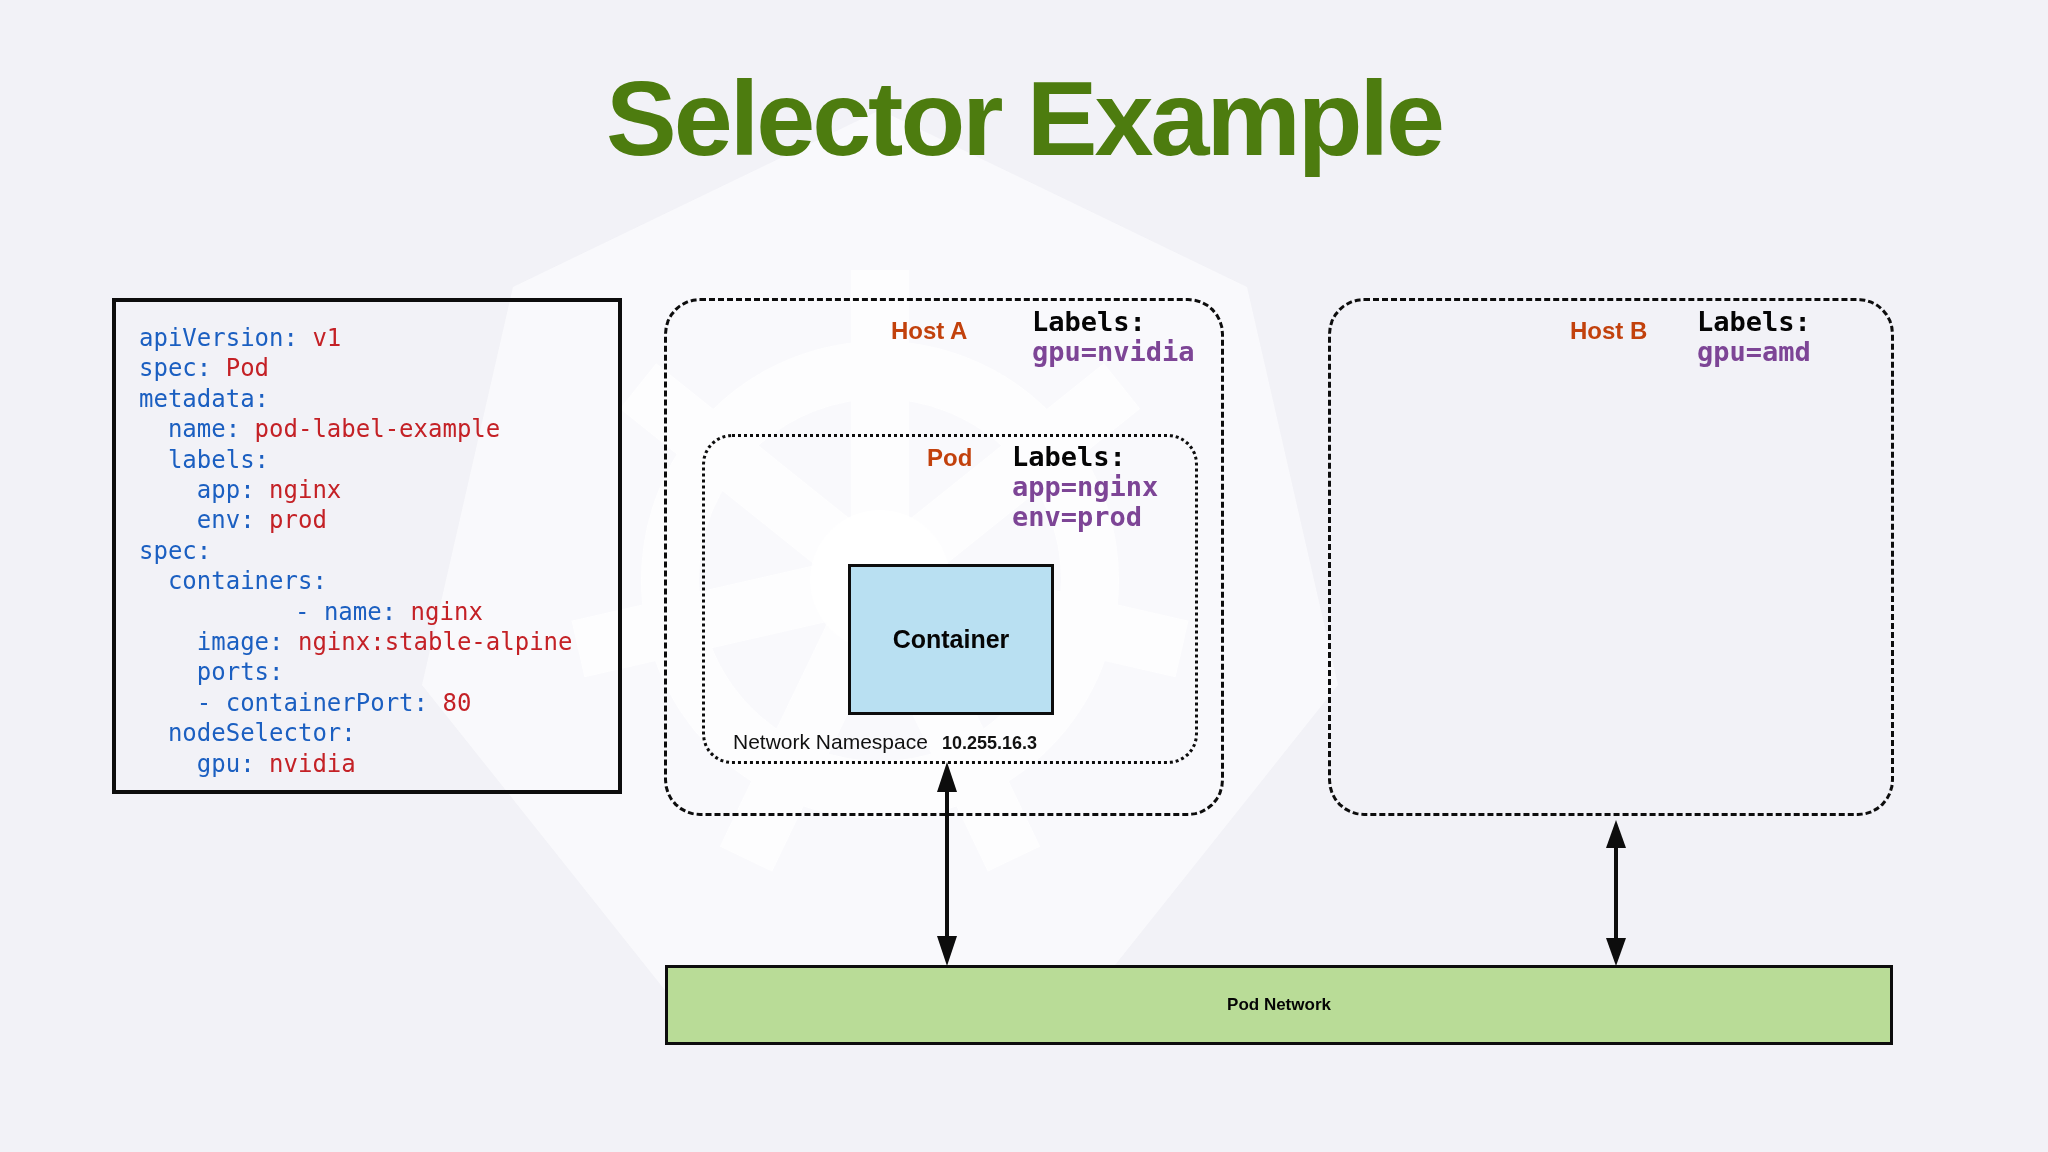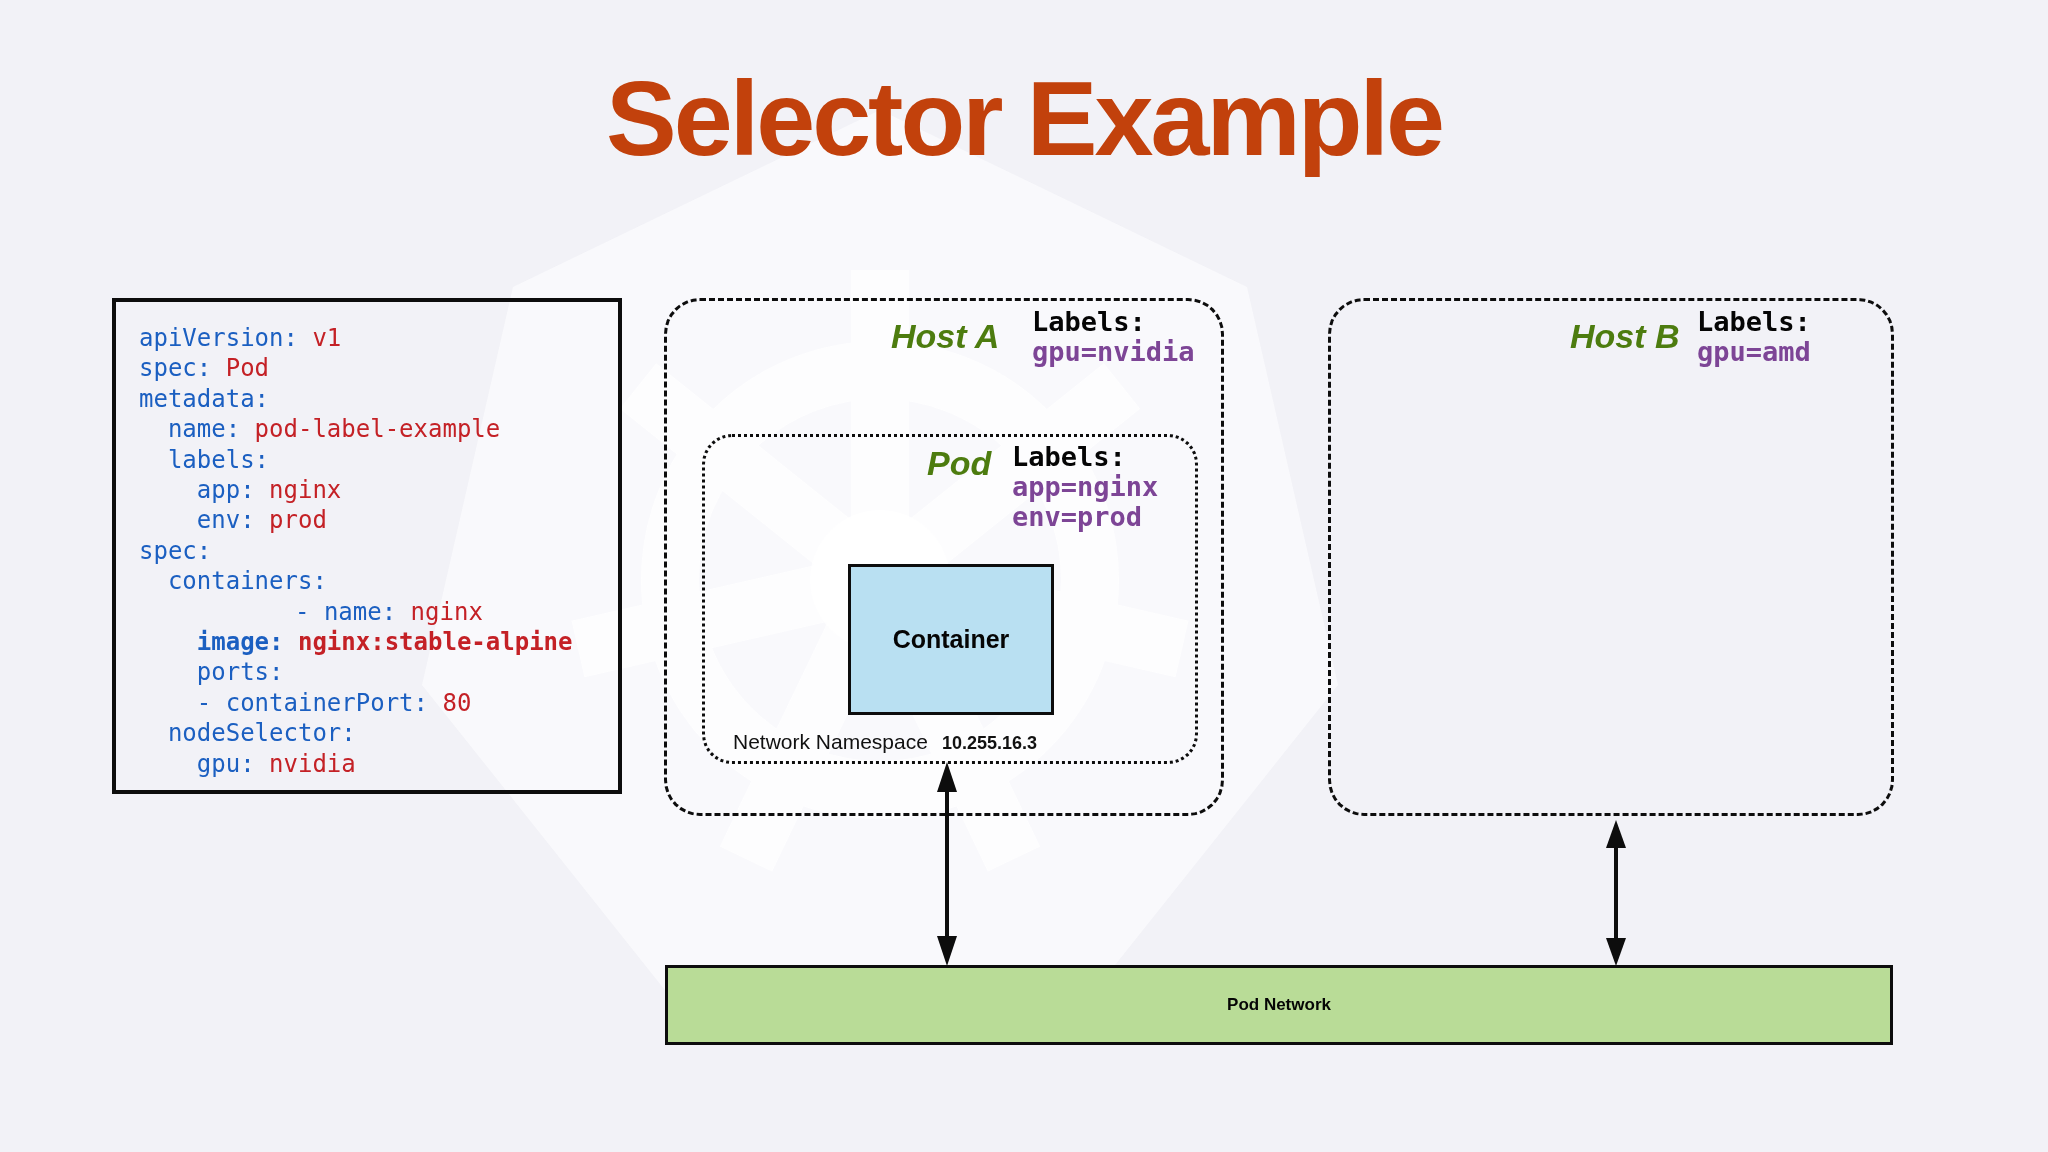--- a/index.html
+++ b/index.html
@@ -13,40 +13,40 @@
   }
   html,body{margin:0;padding:0;background:#e8e8ee;}
   .stage{
     position:relative;width:2048px;height:1152px;overflow:hidden;
     background:var(--bg);color:#111;
     font-family:"Liberation Sans",sans-serif;
   }
   .watermark{position:absolute;left:0;top:0;pointer-events:none;}
   .page-title{
     position:absolute;top:58px;left:0;width:100%;text-align:center;
-    font-size:106px;font-weight:bold;letter-spacing:-3px;color:#c2410c;
+    font-size:106px;font-weight:bold;letter-spacing:-3px;color:#4d7c0f;
   }
   
   .yaml-box{
     position:absolute;left:100px;top:298px;width:510px;height:496px;
     border:4px solid var(--line);box-sizing:border-box;
     padding:21px 8px 0 23px;
     font-family:"DejaVu Sans Mono",monospace;font-size:24px;line-height:30.4px;margin-left:12px;
   }
   .yaml-line{white-space:pre;}
   .tok-key{color:var(--yaml-key);}
   .tok-value{color:var(--yaml-value);}
   
   .host-box{
     position:absolute;top:298px;height:518px;box-sizing:border-box;
     border:3.5px dashed var(--line);border-radius:36px;
   }
   .host-a{left:664px;width:560px;}
   .host-b{left:1328px;width:566px;}
-  .box-title{position:absolute;font-size:34px;font-weight:bold;color:#4d7c0f;font-style:italic;}
+  .box-title{position:absolute;font-size:24px;font-weight:bold;color:#c2410c;}
   .labels-block{
     position:absolute;font-family:"DejaVu Sans Mono",monospace;
     font-size:27px;font-weight:bold;line-height:30px;
   }
   .labels-heading{color:#050505;}
   .label-value{color:var(--label-purple);}
   
   .pod-box{
     position:absolute;left:35px;top:133px;width:496px;height:330px;
     box-sizing:border-box;border:3px dotted var(--line);border-radius:30px;
@@ -95,21 +95,21 @@
       <div class="yaml-line" style="padding-left: 0ch;"><span class="tok-key">apiVersion:</span><span class="tok-value"> v1</span></div>
       <div class="yaml-line" style="padding-left: 0ch;"><span class="tok-key">spec:</span><span class="tok-value"> Pod</span></div>
       <div class="yaml-line" style="padding-left: 0ch;"><span class="tok-key">metadata:</span></div>
       <div class="yaml-line" style="padding-left: 2ch;"><span class="tok-key">name:</span><span class="tok-value"> pod-label-example</span></div>
       <div class="yaml-line" style="padding-left: 2ch;"><span class="tok-key">labels:</span></div>
       <div class="yaml-line" style="padding-left: 4ch;"><span class="tok-key">app:</span><span class="tok-value"> nginx</span></div>
       <div class="yaml-line" style="padding-left: 4ch;"><span class="tok-key">env:</span><span class="tok-value"> prod</span></div>
       <div class="yaml-line" style="padding-left: 0ch;"><span class="tok-key">spec:</span></div>
       <div class="yaml-line" style="padding-left: 2ch;"><span class="tok-key">containers:</span></div>
       <div class="yaml-line" style="padding-left: 2ch; text-align: center;"><span class="tok-key">- name:</span><span class="tok-value"> nginx</span></div>
-      <div class="yaml-line" style="padding-left: 4ch; font-weight: bold;"><span class="tok-key">image:</span><span class="tok-value"> nginx:stable-alpine</span></div>
+      <div class="yaml-line" style="padding-left: 4ch;"><span class="tok-key">image:</span><span class="tok-value"> nginx:stable-alpine</span></div>
       <div class="yaml-line" style="padding-left: 4ch;"><span class="tok-key">ports:</span></div>
       <div class="yaml-line" style="padding-left: 4ch;"><span class="tok-key">- containerPort:</span><span class="tok-value"> 80</span></div>
       <div class="yaml-line" style="padding-left: 2ch;"><span class="tok-key">nodeSelector:</span></div>
       <div class="yaml-line" style="padding-left: 4ch;"><span class="tok-key">gpu:</span><span class="tok-value"> nvidia</span></div>
     </div>
 
   <div class="host-box host-a">
     <div class="box-title" style="left:224px;top:16px;">Host A</div>
     <div class="labels-block" style="left:365px;top:6px;">
       <div class="labels-heading">Labels:</div>

